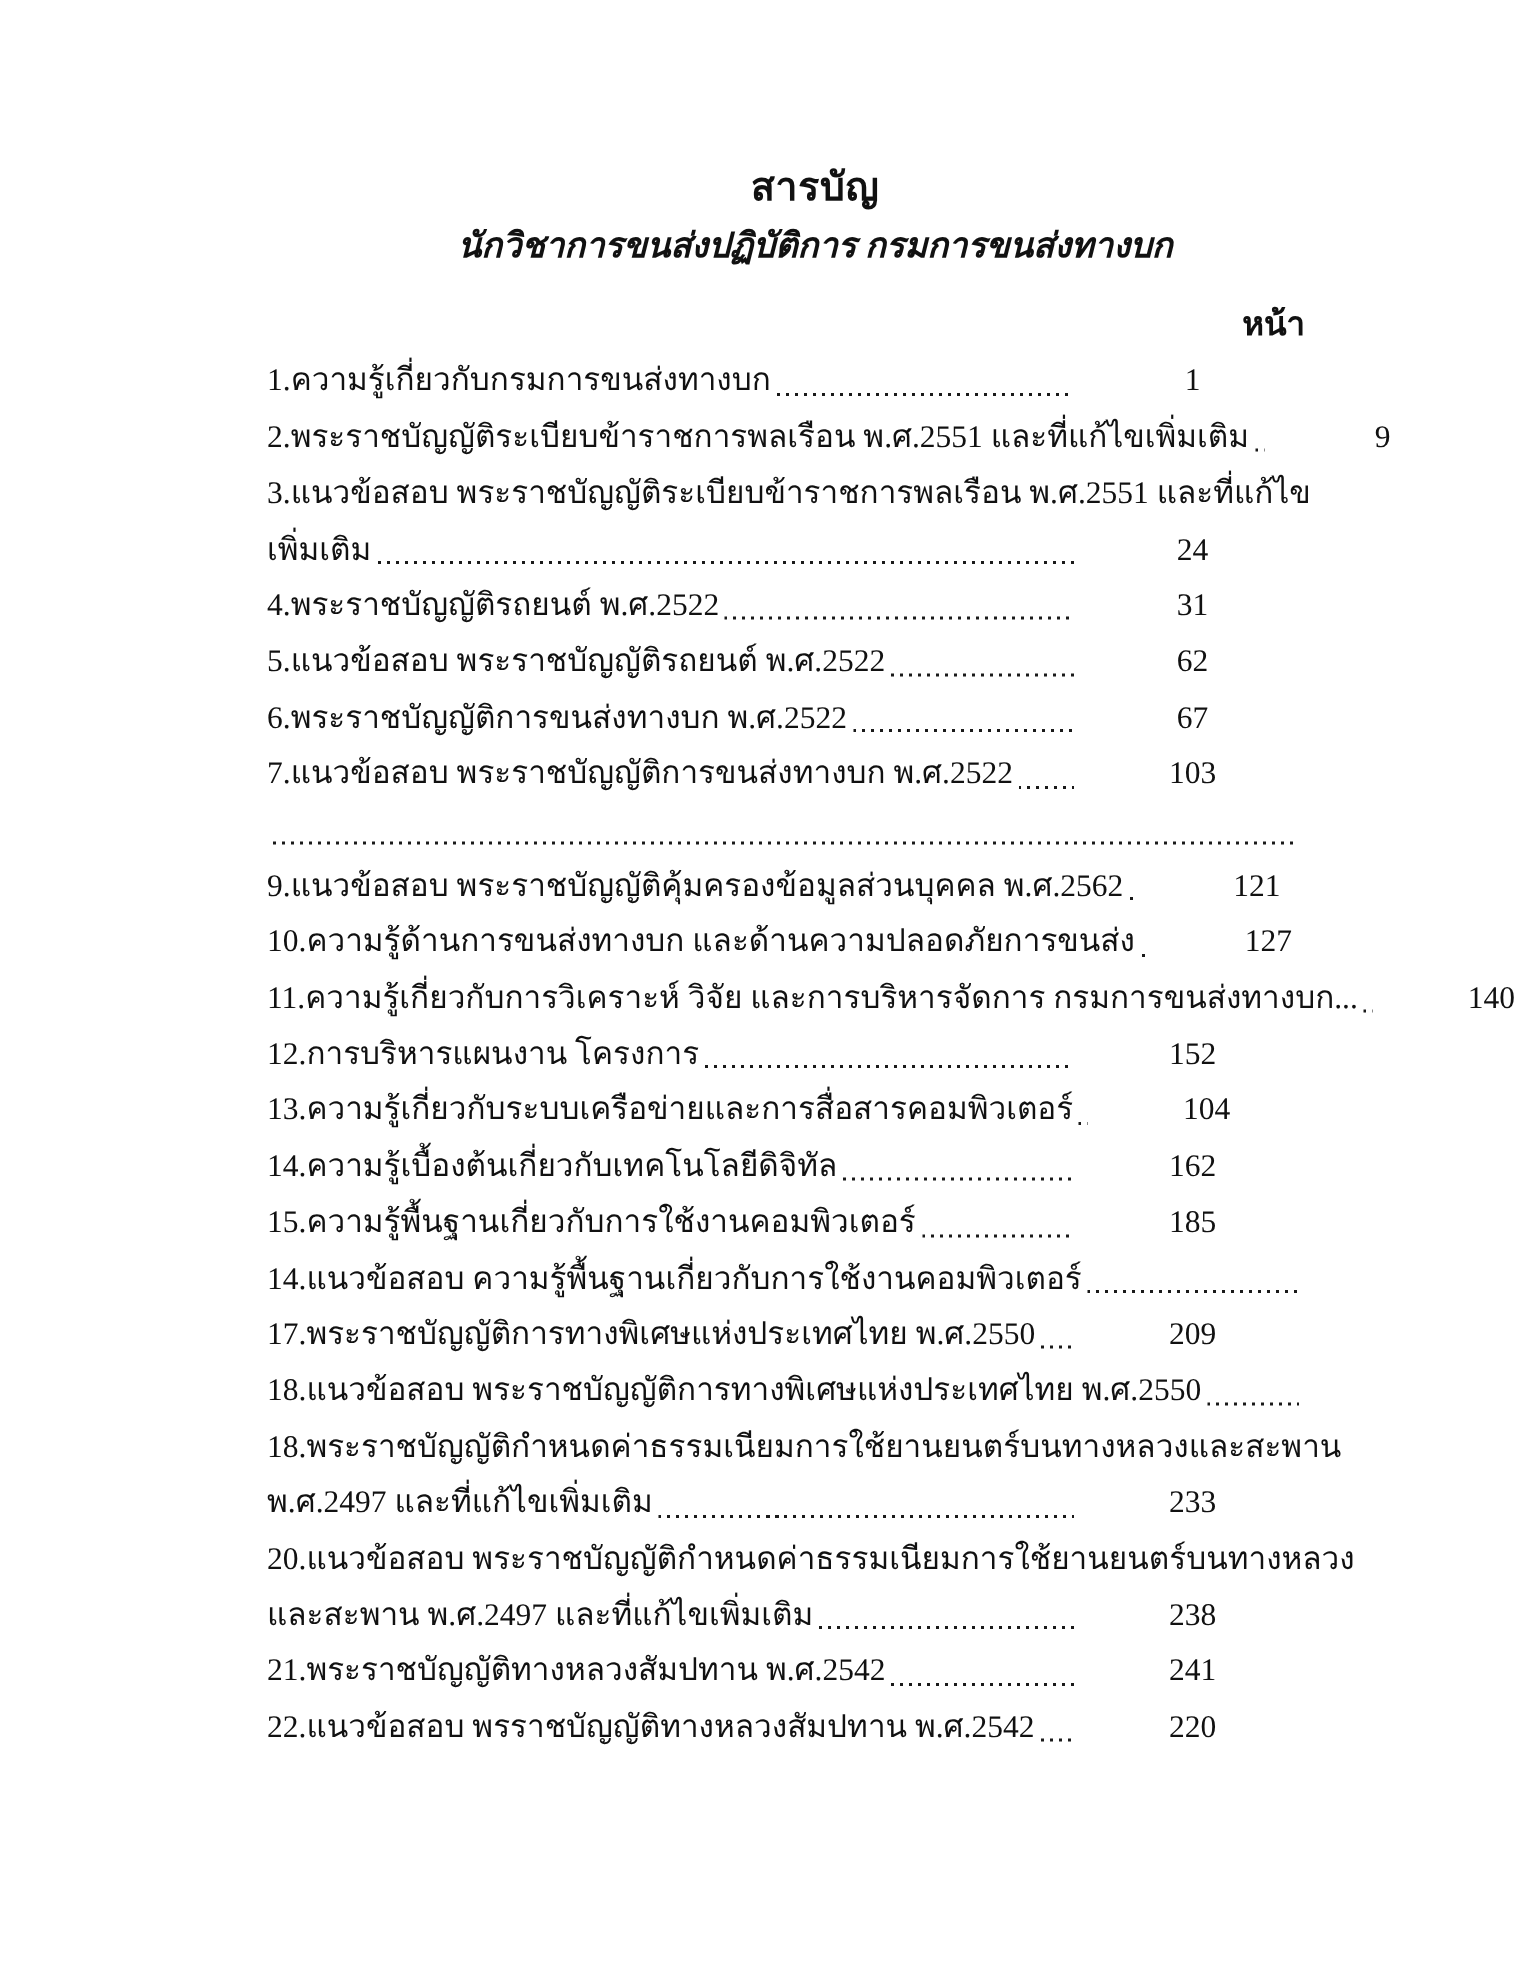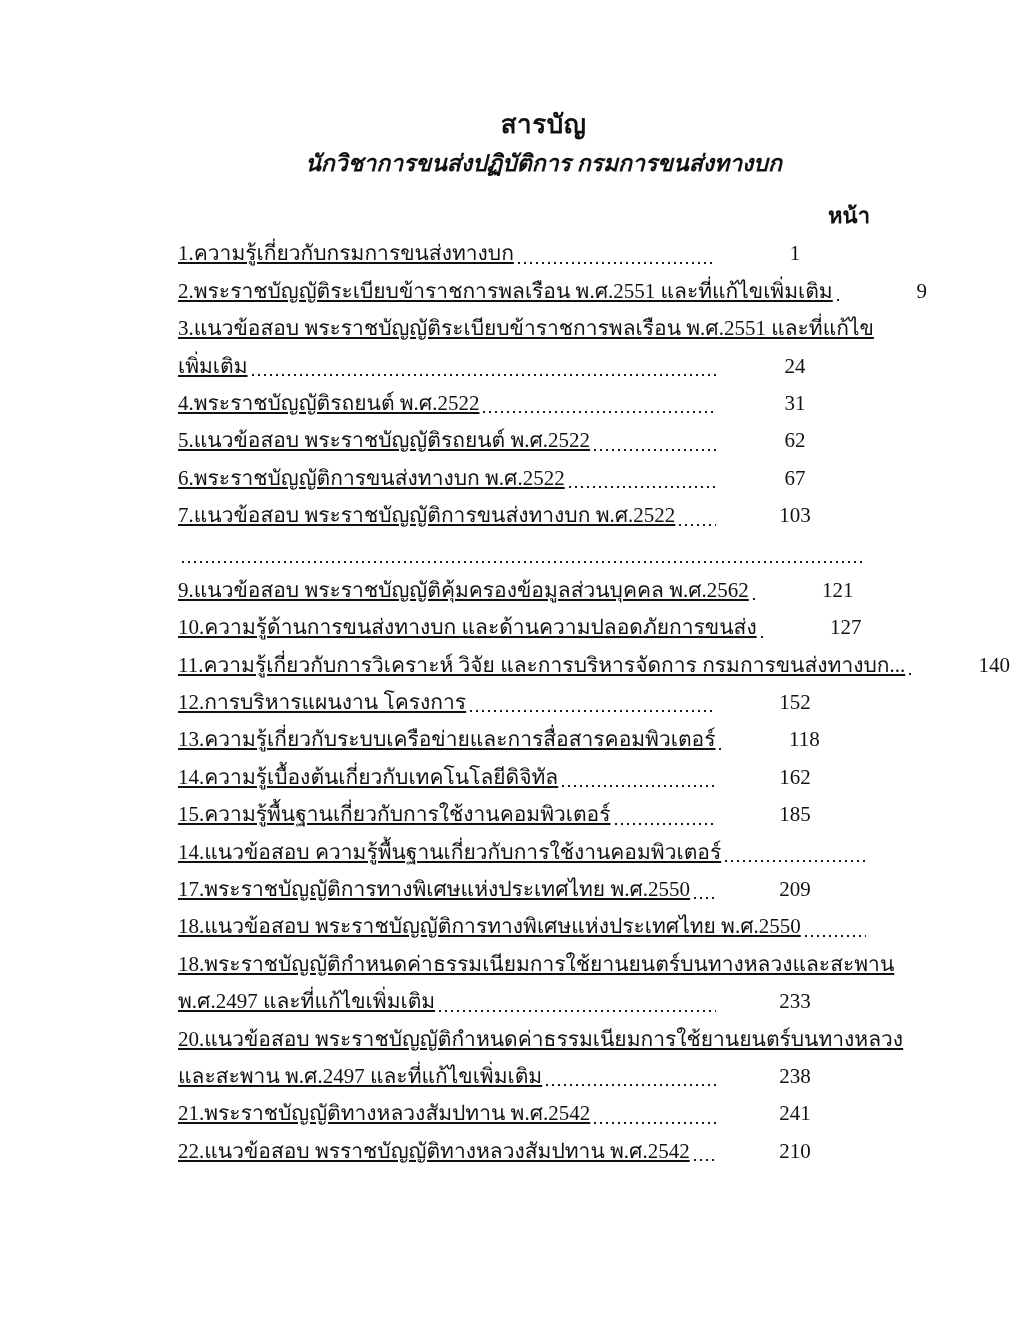--- a/index.html
+++ b/index.html
@@ -41,21 +41,20 @@
     font-size: 21px;
   }
   .row {
     display: flex;
     align-items: flex-end;
     height: 37.4px;
   }
   .row .txt {
     white-space: nowrap;
     line-height: 37.4px;
-    text-decoration: underline;
   }
   .row .leader {
     flex: 1;
     min-width: 6px;
     height: 2px;
     margin: 0 4px 9px 4px;
     background: repeating-linear-gradient(90deg, #1a1a1a 0 2px, transparent 2px 6px);
   }
   .row .pg {
     width: 150px;
@@ -145,21 +144,21 @@
           <span class="pg">140</span>
         </div>
         <div class="row">
           <span class="txt">12.การบริหารแผนงาน โครงการ</span>
           <span class="leader"></span>
           <span class="pg">152</span>
         </div>
         <div class="row">
           <span class="txt">13.ความรู้เกี่ยวกับระบบเครือข่ายและการสื่อสารคอมพิวเตอร์</span>
           <span class="leader"></span>
-          <span class="pg">118</span>
+          <span class="pg">104</span>
         </div>
         <div class="row">
           <span class="txt">14.ความรู้เบื้องต้นเกี่ยวกับเทคโนโลยีดิจิทัล</span>
           <span class="leader"></span>
           <span class="pg">162</span>
         </div>
         <div class="row">
           <span class="txt">15.ความรู้พื้นฐานเกี่ยวกับการใช้งานคอมพิวเตอร์</span>
           <span class="leader"></span>
           <span class="pg">185</span>
@@ -194,17 +193,17 @@
           <span class="pg">238</span>
         </div>
         <div class="row">
           <span class="txt">21.พระราชบัญญัติทางหลวงสัมปทาน พ.ศ.2542</span>
           <span class="leader"></span>
           <span class="pg">241</span>
         </div>
         <div class="row">
           <span class="txt">22.แนวข้อสอบ พรราชบัญญัติทางหลวงสัมปทาน พ.ศ.2542</span>
           <span class="leader"></span>
-          <span class="pg">210</span>
+          <span class="pg">220</span>
         </div>
       </div>
   </div>
 </div>
 
 </body></html>

